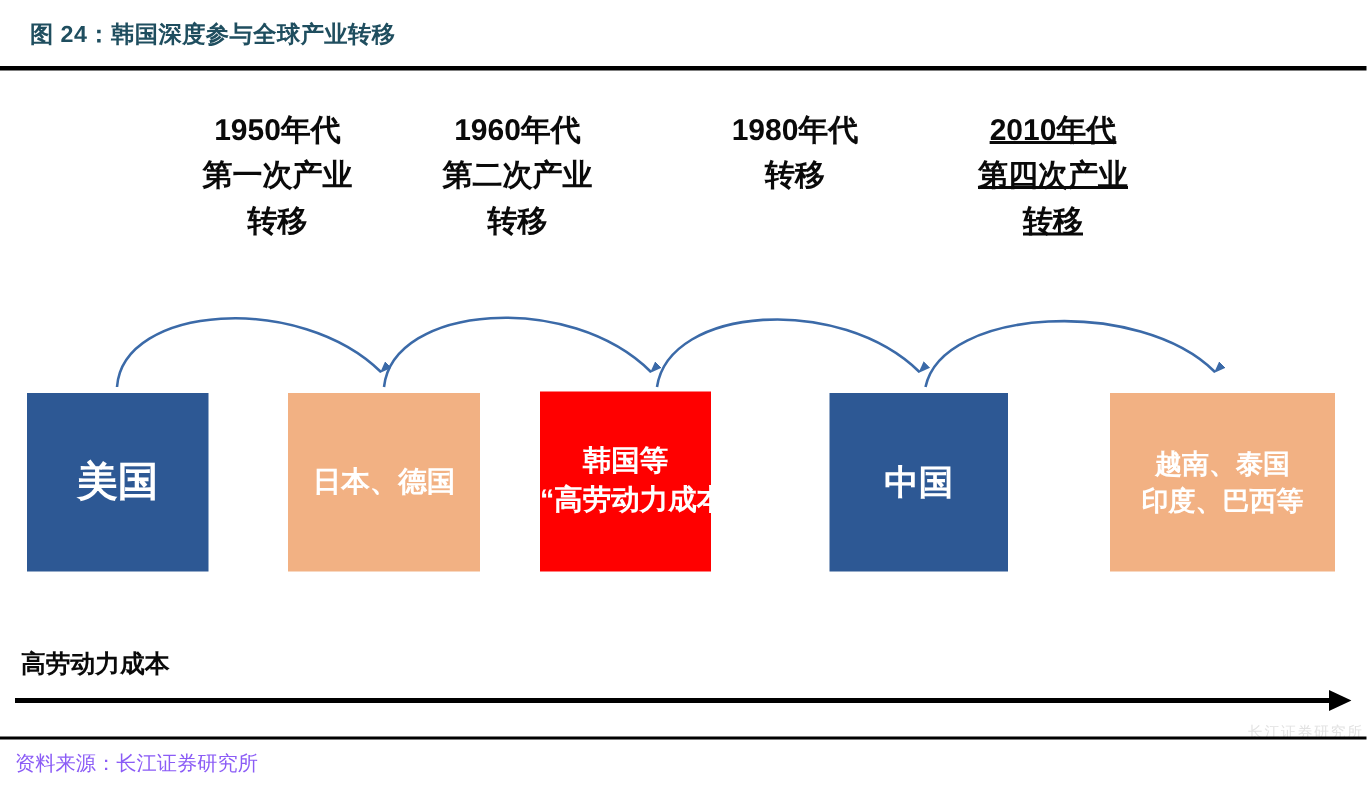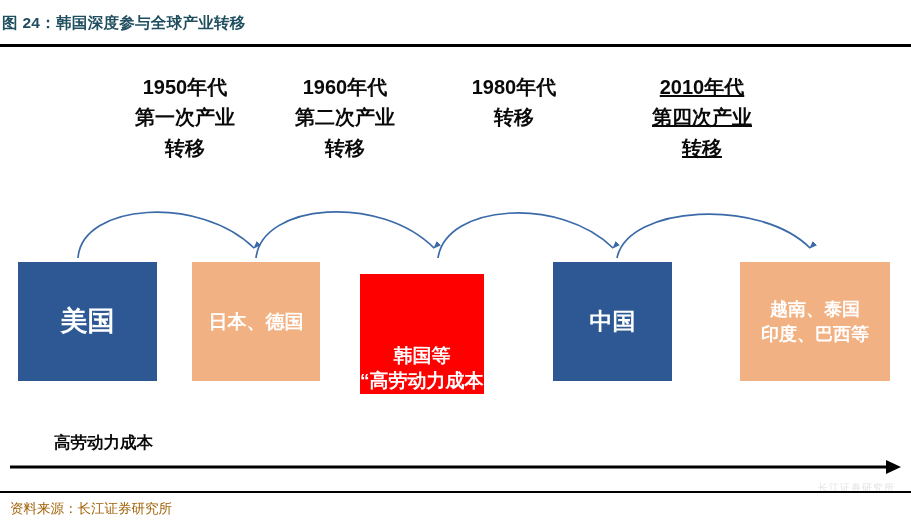--- a/index.html
+++ b/index.html
@@ -29,21 +29,21 @@
     width: 911px;
     height: 38px;
     display: flex;
     align-items: center;
   }
   .fig-title {
     font-size: 15.5px;
     font-weight: bold;
     color: #1F4E5F;
     letter-spacing: 0.3px;
-    padding-left: 2px;
+    padding-left: 20px;
     white-space: nowrap;
   }
   .title-rule {
     position: absolute;
     left: 0;
     top: 44px;
     width: 911px;
     height: 3px;
     background: #000000;
   }
@@ -86,21 +86,21 @@
   }
 
   
   .axis-label {
     position: absolute;
     font-size: 16.5px;
     font-weight: bold;
     color: #0a0a0a;
     white-space: nowrap;
   }
-  .axis-left  { left: 14px;  top: 432px; margin-left: 40px; }
+  .axis-left  { left: 14px;  top: 432px; }
   .axis-right { right: 16px; top: 432px; }
 
   .axis-arrow {
     position: absolute;
     left: 10px;
     top: 460px;
     width: 891px;
     height: 16px;
   }
 
@@ -111,26 +111,26 @@
     top: 491px;
     width: 911px;
     height: 2px;
     background: #000000;
   }
   .footer-text {
     position: absolute;
     left: 10px;
     top: 500px;
     font-size: 13.5px;
-    color: #a16207;
+    color: #8b5cf6;
     white-space: nowrap;
   }
   .watermark {
     position: absolute;
-    right: 16px;
+    right: 2px;
     top: 481px;
     font-size: 10px;
     color: #e2e2e2;
     letter-spacing: 1px;
     white-space: nowrap;
   }
 </style>
 </head>
 <body>
 
@@ -144,21 +144,21 @@
   <div class="era" style="left:105px; top:72px; width:160px;">
     <div>1950年代</div>
     <div>第一次产业</div>
     <div>转移</div>
   </div>
   <div class="era" style="left:265px; top:72px; width:160px;">
     <div>1960年代</div>
     <div>第二次产业</div>
     <div>转移</div>
   </div>
-  <div class="era" style="left:434px; top:72px; width:160px;">
+  <div class="era" style="left:450px; top:72px; width:160px;">
     <div>1980年代</div>
     <div>转移</div>
   </div>
   <div class="era" style="left:622px; top:72px; width:160px;text-decoration:underline;">
     <div>2010年代</div>
     <div>第四次产业</div>
     <div>转移</div>
   </div>
 
   <svg class="arcs" viewBox="0 0 911 530" xmlns="http://www.w3.org/2000/svg">
@@ -166,33 +166,33 @@
       <marker id="ah" markerWidth="9" markerHeight="9" refX="3" refY="7" orient="auto" markerUnits="userSpaceOnUse">
         <path d="M0,0 L6,0 L3,8 Z" fill="#3B6AA8"></path>
       </marker>
     </defs>
     <path d="M 78 258 C 82 203 200 195 254 248" fill="none" stroke="#3B6AA8" stroke-width="1.7" marker-end="url(#ah)"></path>
     <path d="M 256 258 C 262 203 380 194 434 248" fill="none" stroke="#3B6AA8" stroke-width="1.7" marker-end="url(#ah)"></path>
     <path d="M 438 258 C 446 204 560 196 613 248" fill="none" stroke="#3B6AA8" stroke-width="1.7" marker-end="url(#ah)"></path>
     <path d="M 617 258 C 628 205 760 198 810 248" fill="none" stroke="#3B6AA8" stroke-width="1.7" marker-end="url(#ah)"></path>
   </svg>
 
-  <div class="cbox" style="left:18px; top:262px; width:139px; height:119px; background:#2D5894; font-size:27px;">
+  <div class="cbox" style="left:18px; top:262px; width:121px; height:119px; background:#2D5894; font-size:27px;">
     <span class="lines">
       <span>美国</span>
     </span>
   </div>
 
   <div class="cbox" style="left:192px; top:262px; width:128px; height:119px; background:#F2B183; font-size:19px;">
     <span class="lines">
       <span>日本、德国</span>
     </span>
   </div>
 
-  <div class="cbox" style="left:360px; top:274px; width:124px; height:120px; background:#FF0000; font-size:19px;align-items:flex-end;">
+  <div class="cbox" style="left:360px; top:261px; width:114px; height:120px; background:#FF0000; font-size:19px;">
     <span class="lines">
       <span>韩国等</span>
       <span>“高劳动力成本”</span>
     </span>
   </div>
 
   <div class="cbox" style="left:740px; top:262px; width:150px; height:119px; background:#F2B183; font-size:18px;">
     <span class="lines">
       <span>越南、泰国</span>
       <span>印度、巴西等</span>

